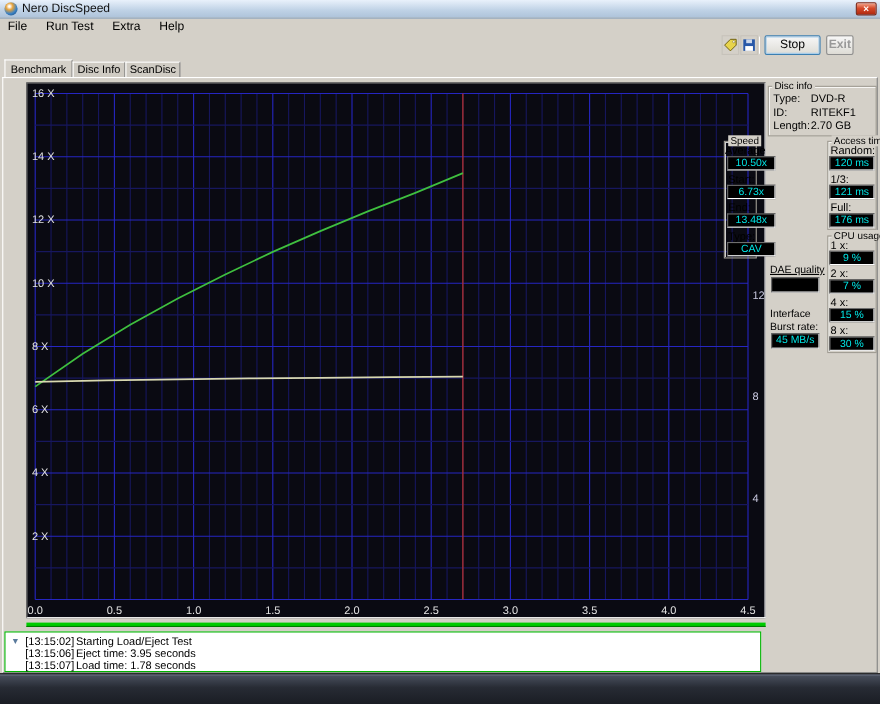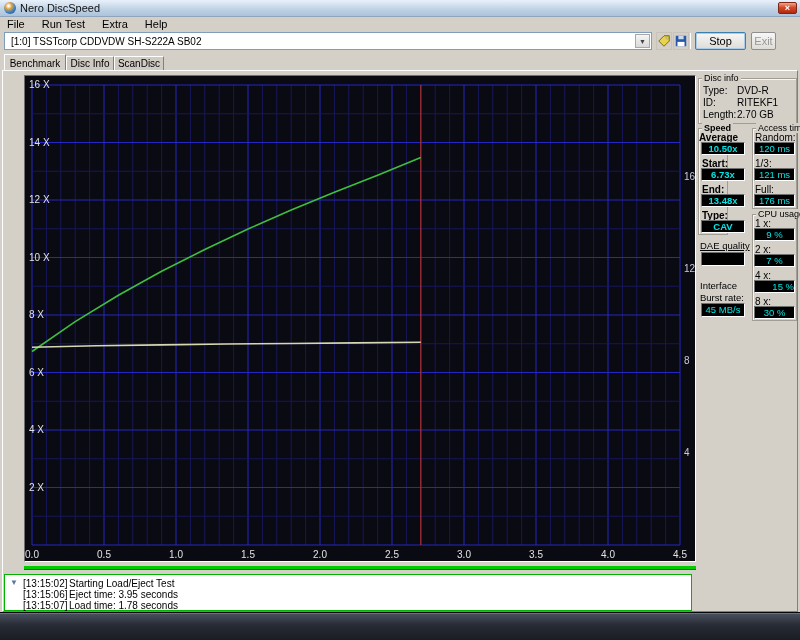--- a/index.html
+++ b/index.html
@@ -36,21 +36,21 @@
   .combo-arrow { position:absolute; right:1px; top:1px; width:15px; height:14px;
     background:linear-gradient(#f6f6f6,#d9d9d9); border:1px solid #a8a8a8;
     text-align:center; font-size:7px; line-height:13px; color:#444; }
   .toolbtn { position:absolute; top:1px; width:16px; height:18px; border:1px solid #c7c3bb;
     background:#d4d0c8; display:flex; align-items:center; justify-content:center; }
   .toolbar-sep { position:absolute; left:690px; top:2px; width:1px; height:16px;
     background:#928e86; border-right:1px solid #fff; }
   .btn { position:absolute; top:1px; height:18px; font-size:11px; text-align:center; line-height:16px;
     background:linear-gradient(#f7f7f7,#dedcd6); border:1px solid #8e8e8e; border-radius:2px; }
   .btn.stop { left:695px; width:51px; border-color:#3c7fb1; box-shadow: inset 0 0 0 1px #a9cde9; }
-  .btn.exit { left:751px; width:25px; color:#999; }
+  .btn.exit { left:751px; width:25px; color:#999;font-weight:bold; }
 
   
   .tabbar { position:absolute; left:0; top:54px; width:800px; height:17px; }
   .tab { position:absolute; top:2px; height:15px; font-size:10px; text-align:center; line-height:14px;
     background:#cfcbc3; border:1px solid #808080; border-bottom:none;
     border-top-color:#fff; border-left-color:#fff; cursor:default; }
   .tab.active { top:0; height:33px; background:#d4d0c8; line-height:17px; }
   .content-frame { position:absolute; left:2px; top:70px; width:796px; height:542px;
     border:1px solid; border-color:#ffffff #808080 #808080 #ffffff; background:#d4d0c8; }
 
@@ -94,24 +94,20 @@
 </div>
 
 <div class="menubar">
   <span class="menu-item">File</span>
   <span class="menu-item">Run Test</span>
   <span class="menu-item">Extra</span>
   <span class="menu-item">Help</span>
 </div>
 
 <div class="toolbar">
-  <div class="combo">
-    <span class="combo-text">[1:0]  TSSTcorp CDDVDW SH-S222A SB02</span>
-    <span class="combo-arrow">▼</span>
-  </div>
   <div class="toolbtn" style="left:656px;">
     <svg width="14" height="14" viewBox="0 0 16 16">
       <path d="M2 8 L8 2 h6 v6 l-6 6 z" fill="#e8d44c" stroke="#6b5d10" stroke-width="1"></path>
       <circle cx="11.5" cy="4.5" r="1.2" fill="#fff" stroke="#6b5d10" stroke-width="0.5"></circle>
     </svg>
   </div>
   <div class="toolbtn" style="left:673px;">
     <svg width="14" height="14" viewBox="0 0 16 16">
       <rect x="2" y="2" width="12" height="12" fill="#2858a8"></rect>
       <rect x="5" y="2" width="6" height="4" fill="#cdd8ea"></rect>
@@ -227,21 +223,21 @@
 <div class="pgroup" style="left:698px; top:78px; width:99px; height:46px;">
   <span class="gtitle">Disc info</span>
   <span class="plabel" style="left:4px; top:6px;">Type:</span>
   <span class="pvalue" style="left:38px; top:6px;">DVD-R</span>
   <span class="plabel" style="left:4px; top:18px;">ID:</span>
   <span class="pvalue" style="left:38px; top:18px;">RITEKF1</span>
   <span class="plabel" style="left:4px; top:30px;">Length:</span>
   <span class="pvalue" style="left:38px; top:30px;">2.70 GB</span>
 </div>
 
-<div class="pgroup" style="left:698px; top:128px; width:30px; height:107px;font-weight:bold;">
+<div class="pgroup" style="left:658px; top:128px; width:30px; height:107px;">
   <span class="gtitle">Speed</span>
   <span class="plabel" style="left:0; top:3px; width:100%; text-align:right;">Average</span>
   <div class="valbox" style="left: 2px; top: 13px; width: 44px; color: rgb(0, 229, 229);">10.50x</div>
   <span class="plabel" style="left:3px; top:29px;">Start:</span>
   <div class="valbox" style="left: 2px; top: 39px; width: 44px; color: rgb(0, 229, 229);">6.73x</div>
   <span class="plabel" style="left:3px; top:55px;">End:</span>
   <div class="valbox" style="left: 2px; top: 65px; width: 44px; color: rgb(0, 229, 229);">13.48x</div>
   <span class="plabel" style="left:3px; top:81px;">Type:</span>
   <div class="valbox" style="left: 2px; top: 91px; width: 44px; color: rgb(0, 229, 229);">CAV</div>
 </div>
@@ -256,21 +252,21 @@
   <div class="valbox" style="left: 1px; top: 65px; width: 41px; color: rgb(0, 229, 229);">176 ms</div>
 </div>
 
 <div class="pgroup" style="left:752px; top:214px; width:45px; height:107px;">
   <span class="gtitle">CPU usage</span>
   <span class="plabel" style="left:2px; top:3px;">1 x:</span>
   <div class="valbox" style="left: 1px; top: 13px; width: 41px; color: rgb(0, 229, 229);">9 %</div>
   <span class="plabel" style="left:2px; top:29px;">2 x:</span>
   <div class="valbox" style="left: 1px; top: 39px; width: 41px; color: rgb(0, 229, 229);">7 %</div>
   <span class="plabel" style="left:2px; top:55px;">4 x:</span>
-  <div class="valbox" style="left: 1px; top: 65px; width: 41px; color: rgb(0, 229, 229); text-align: right;">15 %</div>
+  <div class="valbox" style="left: 1px; top: 65px; width: 41px; color: rgb(0, 229, 229);">15 %</div>
   <span class="plabel" style="left:2px; top:81px;">8 x:</span>
   <div class="valbox" style="left: 1px; top: 91px; width: 41px; color: rgb(0, 229, 229);">30 %</div>
 </div>
 
 <span class="freelabel" style="left:700px; top:240px; position:absolute;text-decoration:underline;">DAE quality</span>
 <div class="valbox tall" style="left: 701px; top: 252px; width: 44px; color: rgb(0, 229, 229);"></div>
 
 <span class="freelabel" style="left:700px; top:280px; position:absolute;">Interface</span>
 <span class="freelabel" style="left:700px; top:292px; position:absolute;">Burst rate:</span>
 <div class="valbox tall" style="left: 701px; top: 303px; width: 44px; color: rgb(0, 229, 229);">45 MB/s</div>

